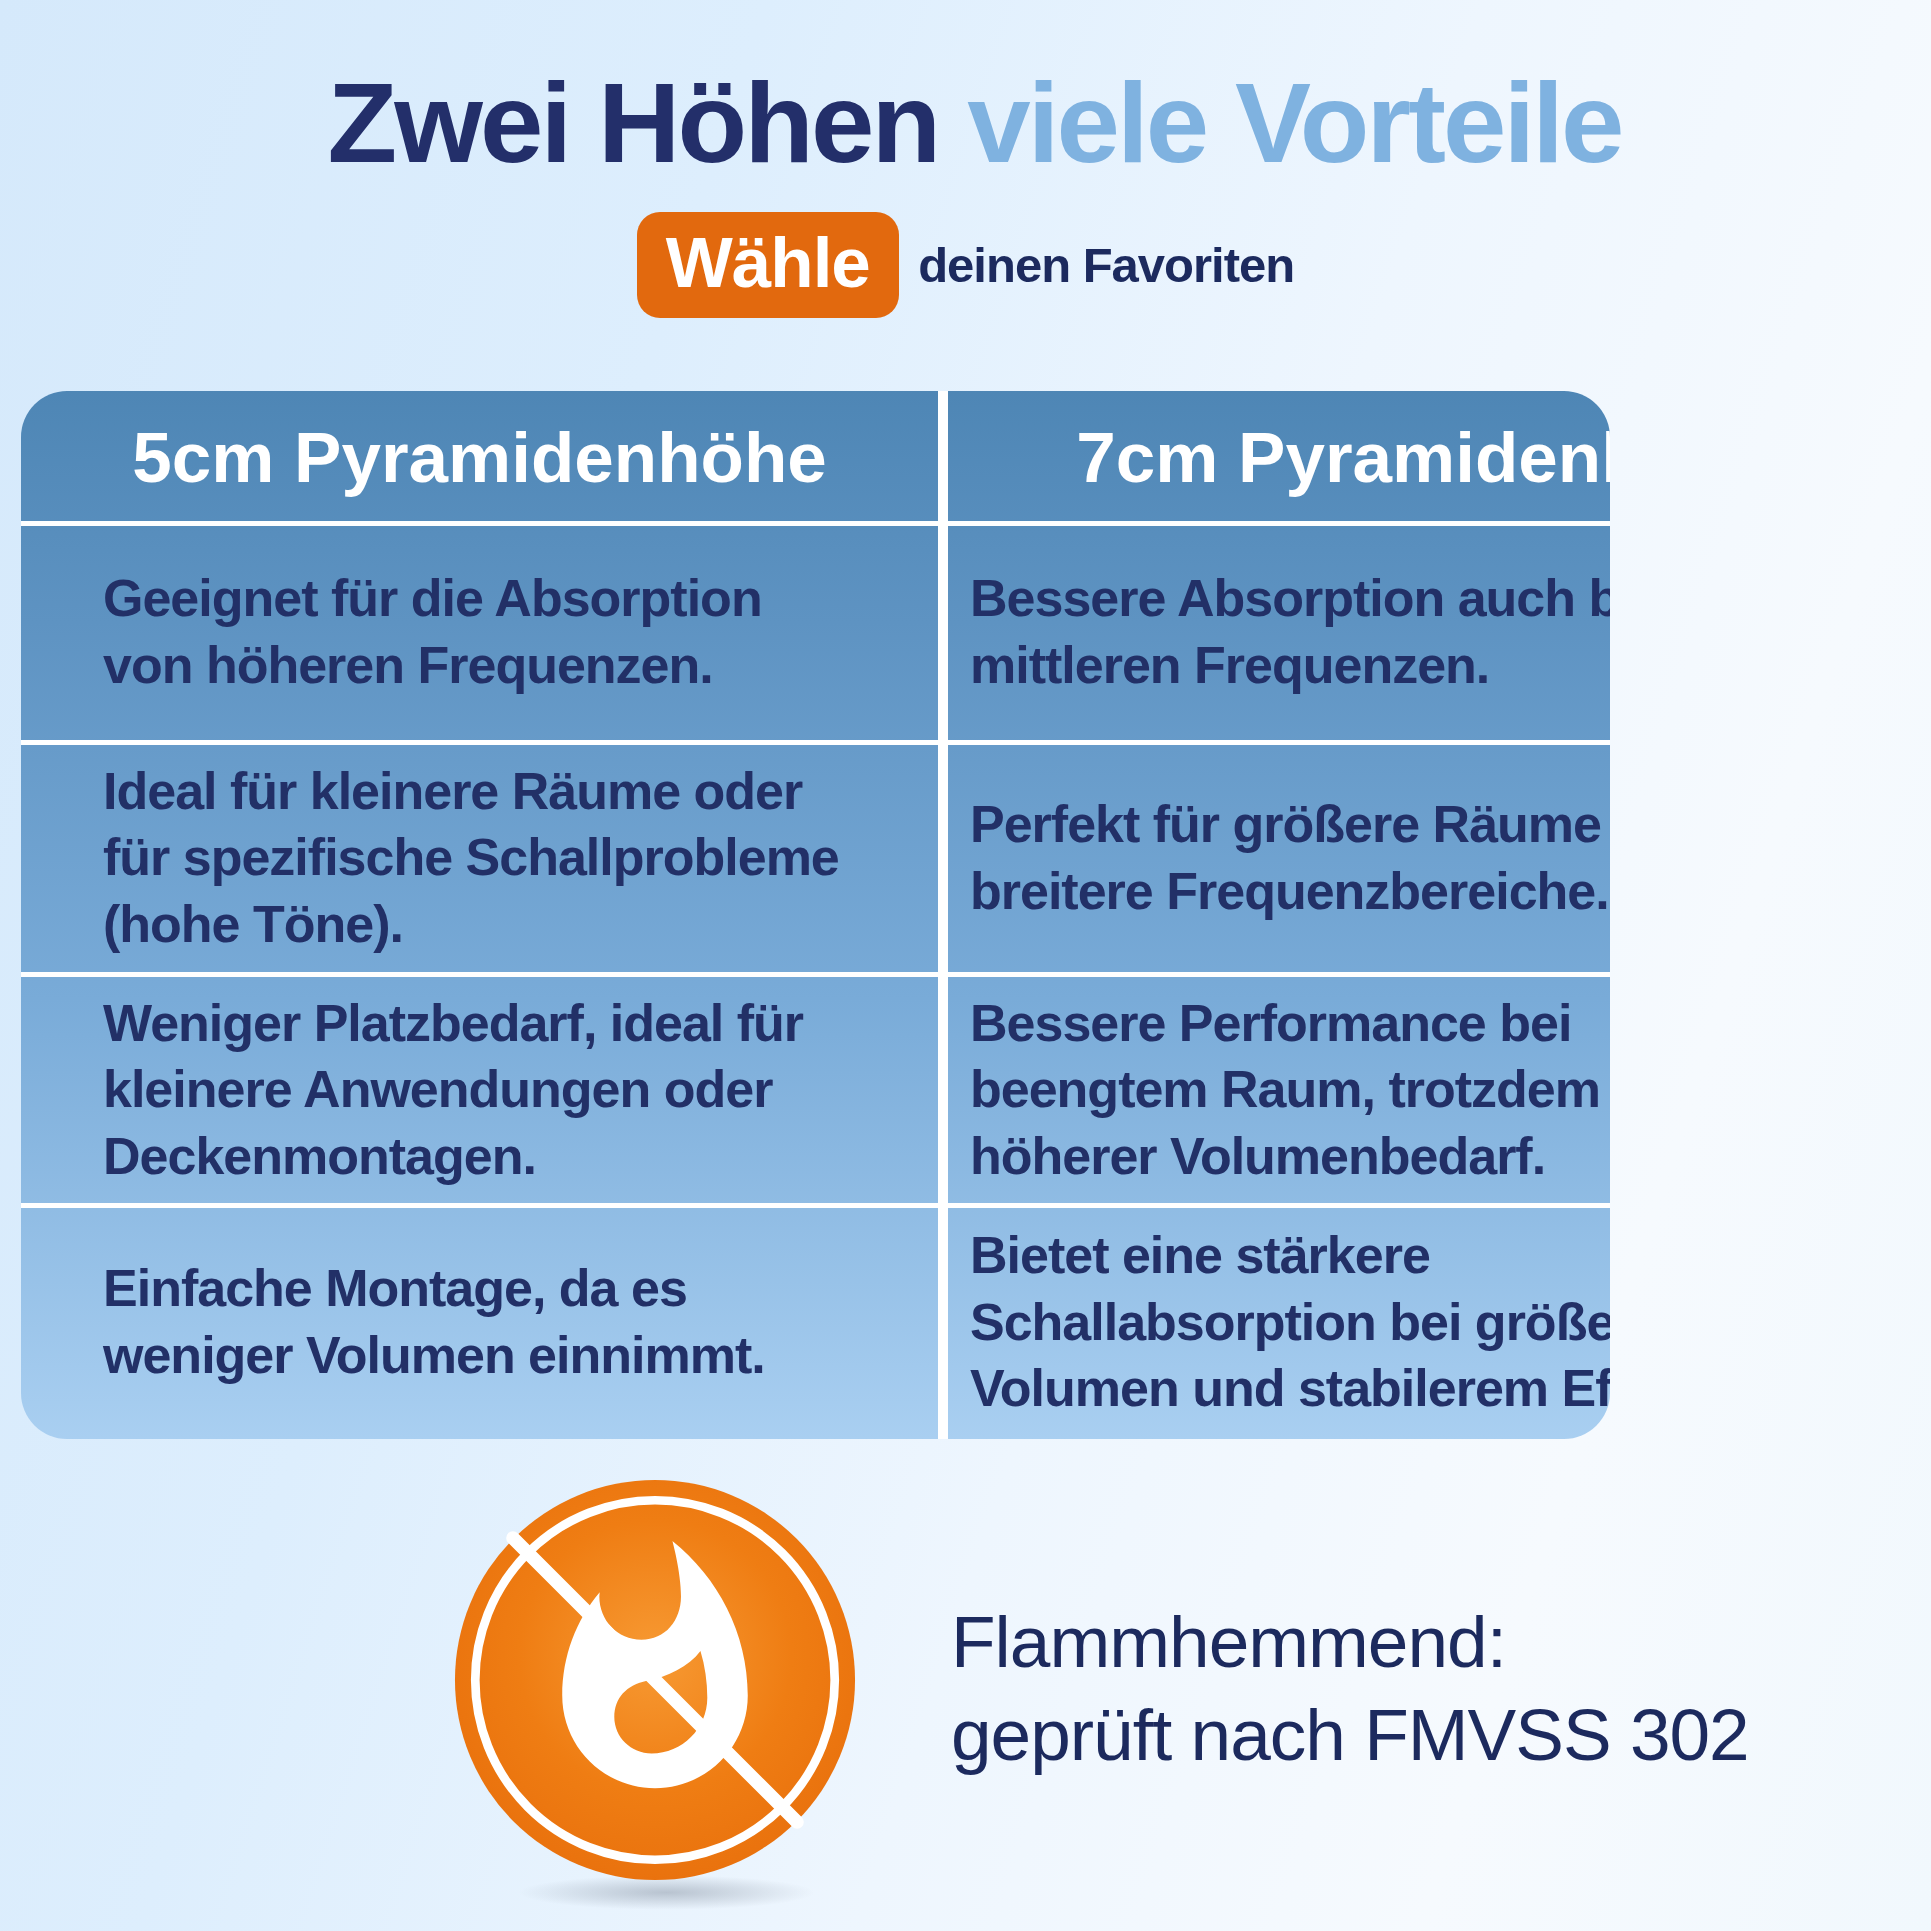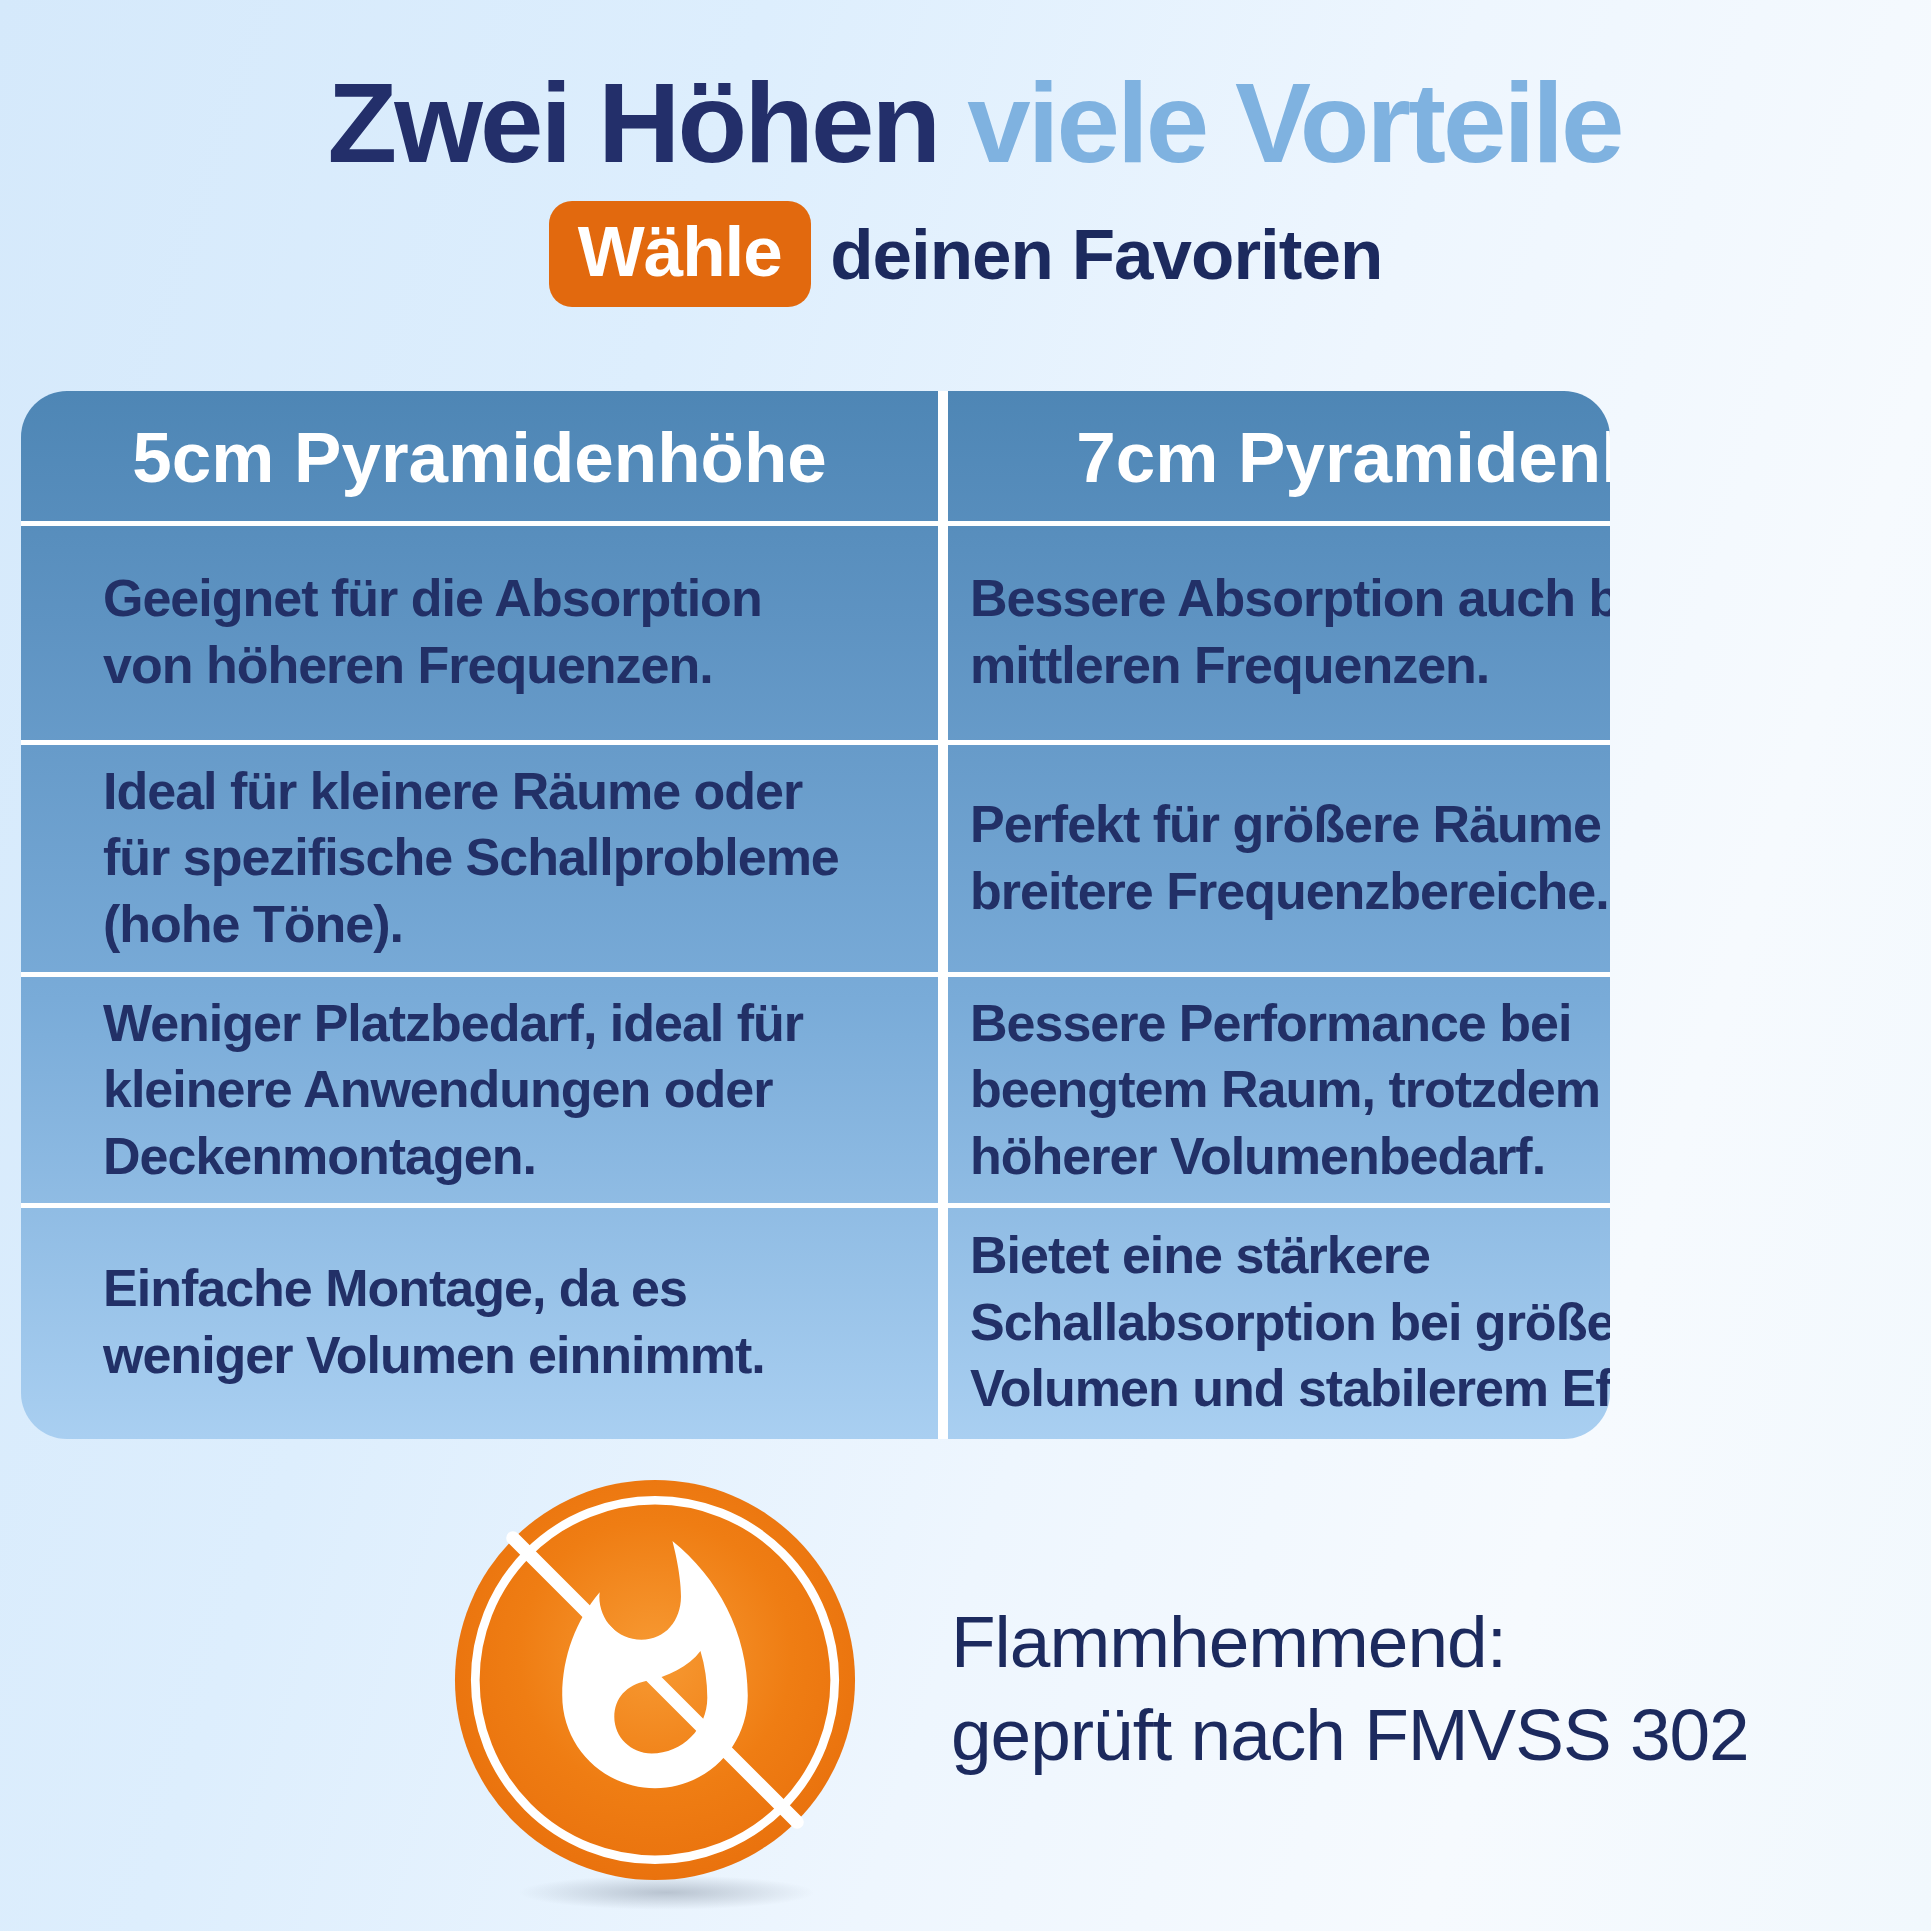--- a/index.html
+++ b/index.html
@@ -11,29 +11,29 @@
   
   .title{
     position:absolute;top:41px;left:0;width:1917px;margin:16px;
     display:flex;justify-content:center;gap:29px;
     font-size:114px;font-weight:700;letter-spacing:-2.9px;line-height:1.15;
   }
   .t-dark{color:#232f6a;}
   .t-light{color:#7fb2e0;}
   
   .subtitle{
-    position:absolute;top:201px;left:0;width:1931px;
+    position:absolute;top:212px;left:0;width:1931px;
     display:flex;justify-content:center;align-items:center;gap:19.3px;
   }
   .badge{
     background:#e2690e;color:#ffffff;
     font-size:71px;font-weight:700;letter-spacing:-1px;
     padding:9.7px 29px 15.4px 29px;border-radius:23px;
   }
-  .sub-rest{color:#1c2a5e;font-size:71px;font-weight:600;letter-spacing:-1px;text-align:center;}
+  .sub-rest{color:#1c2a5e;font-size:49px;font-weight:600;letter-spacing:-1px;text-align:center;}
   
   .table{
     position:absolute;left:21px;top:391px;width:1589px;height:1048px;
     border-radius:46px;overflow:hidden;
     background:linear-gradient(180deg,#4e86b5 0%,#5e93c2 22%,#79abd8 58%,#a9cff1 100%);
     display:grid;
     grid-template-columns:917px 971px;
     grid-template-rows:132px 218px 233px 231px 234px;
   }
   .cell{display:flex;align-items:center;}

